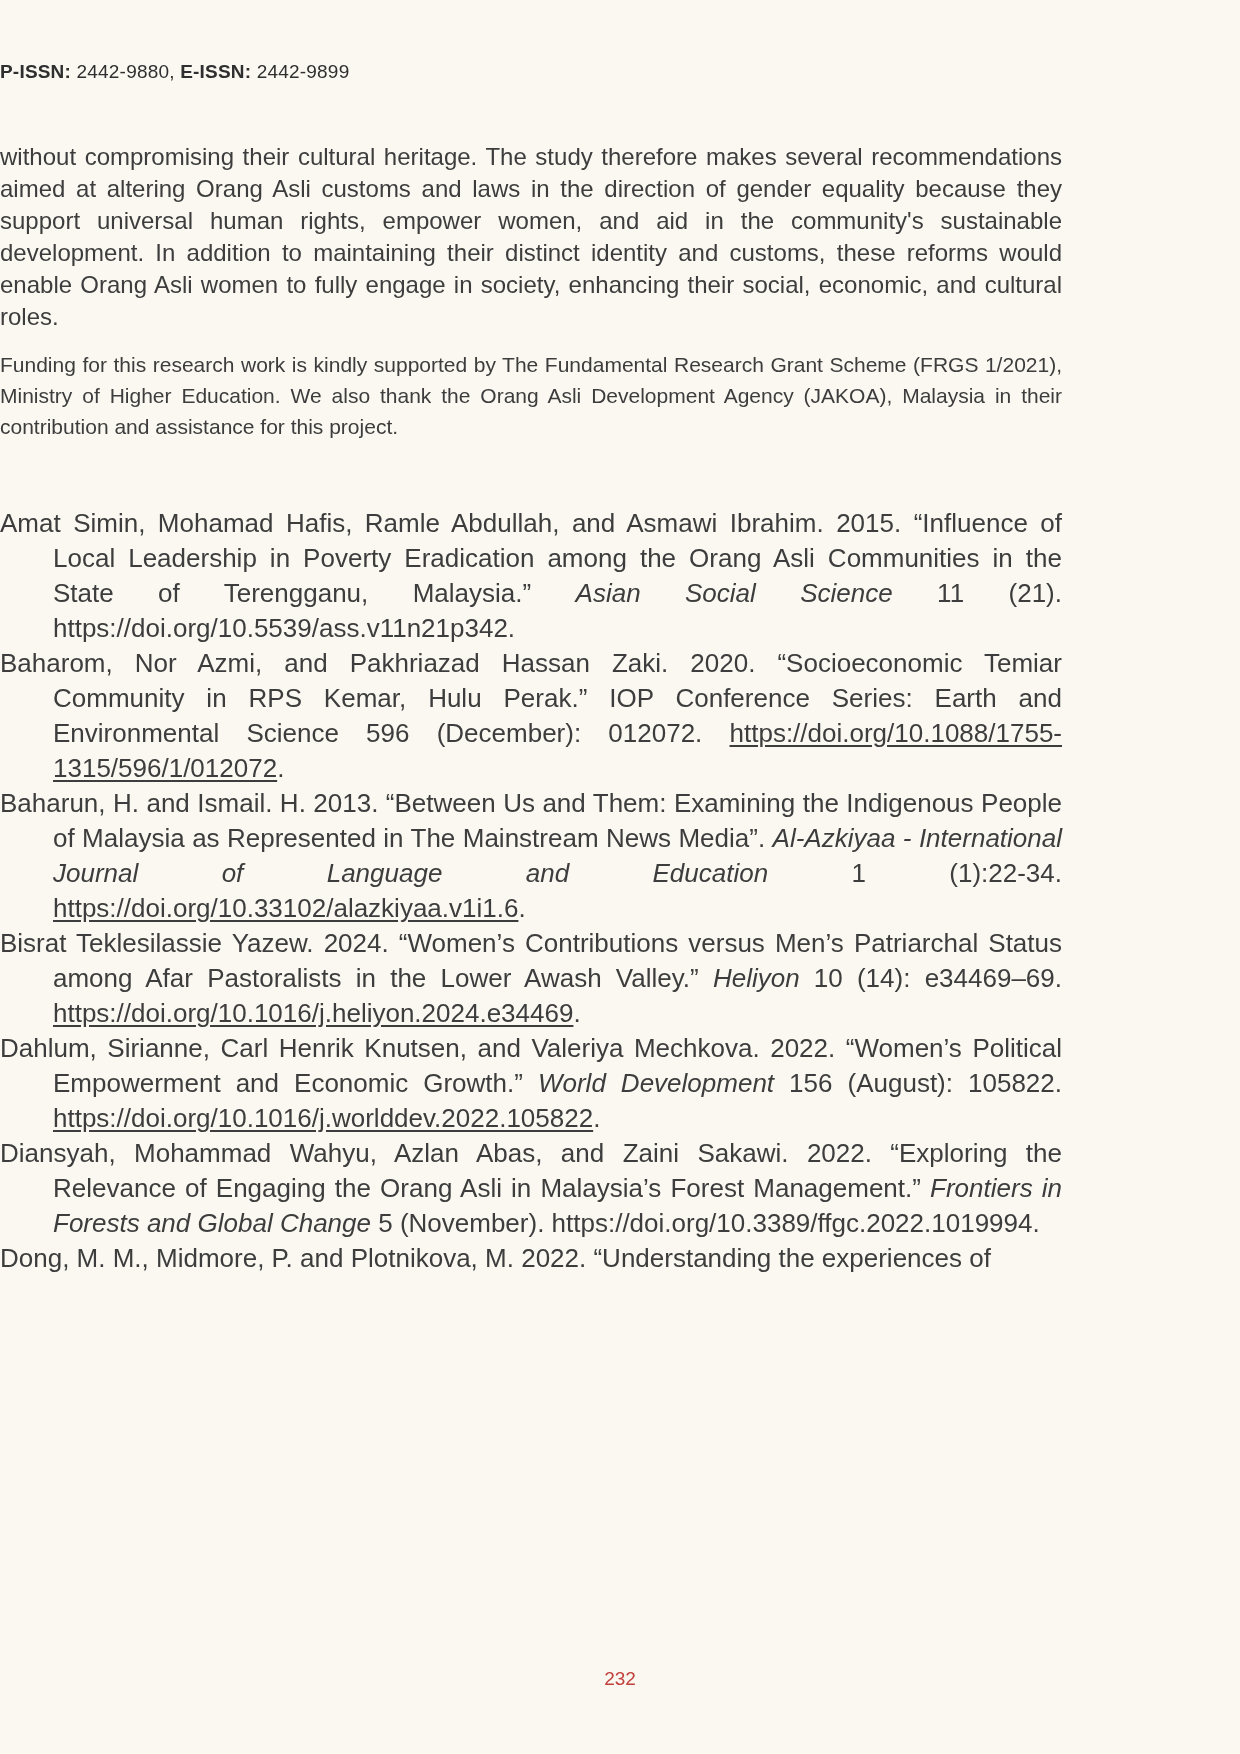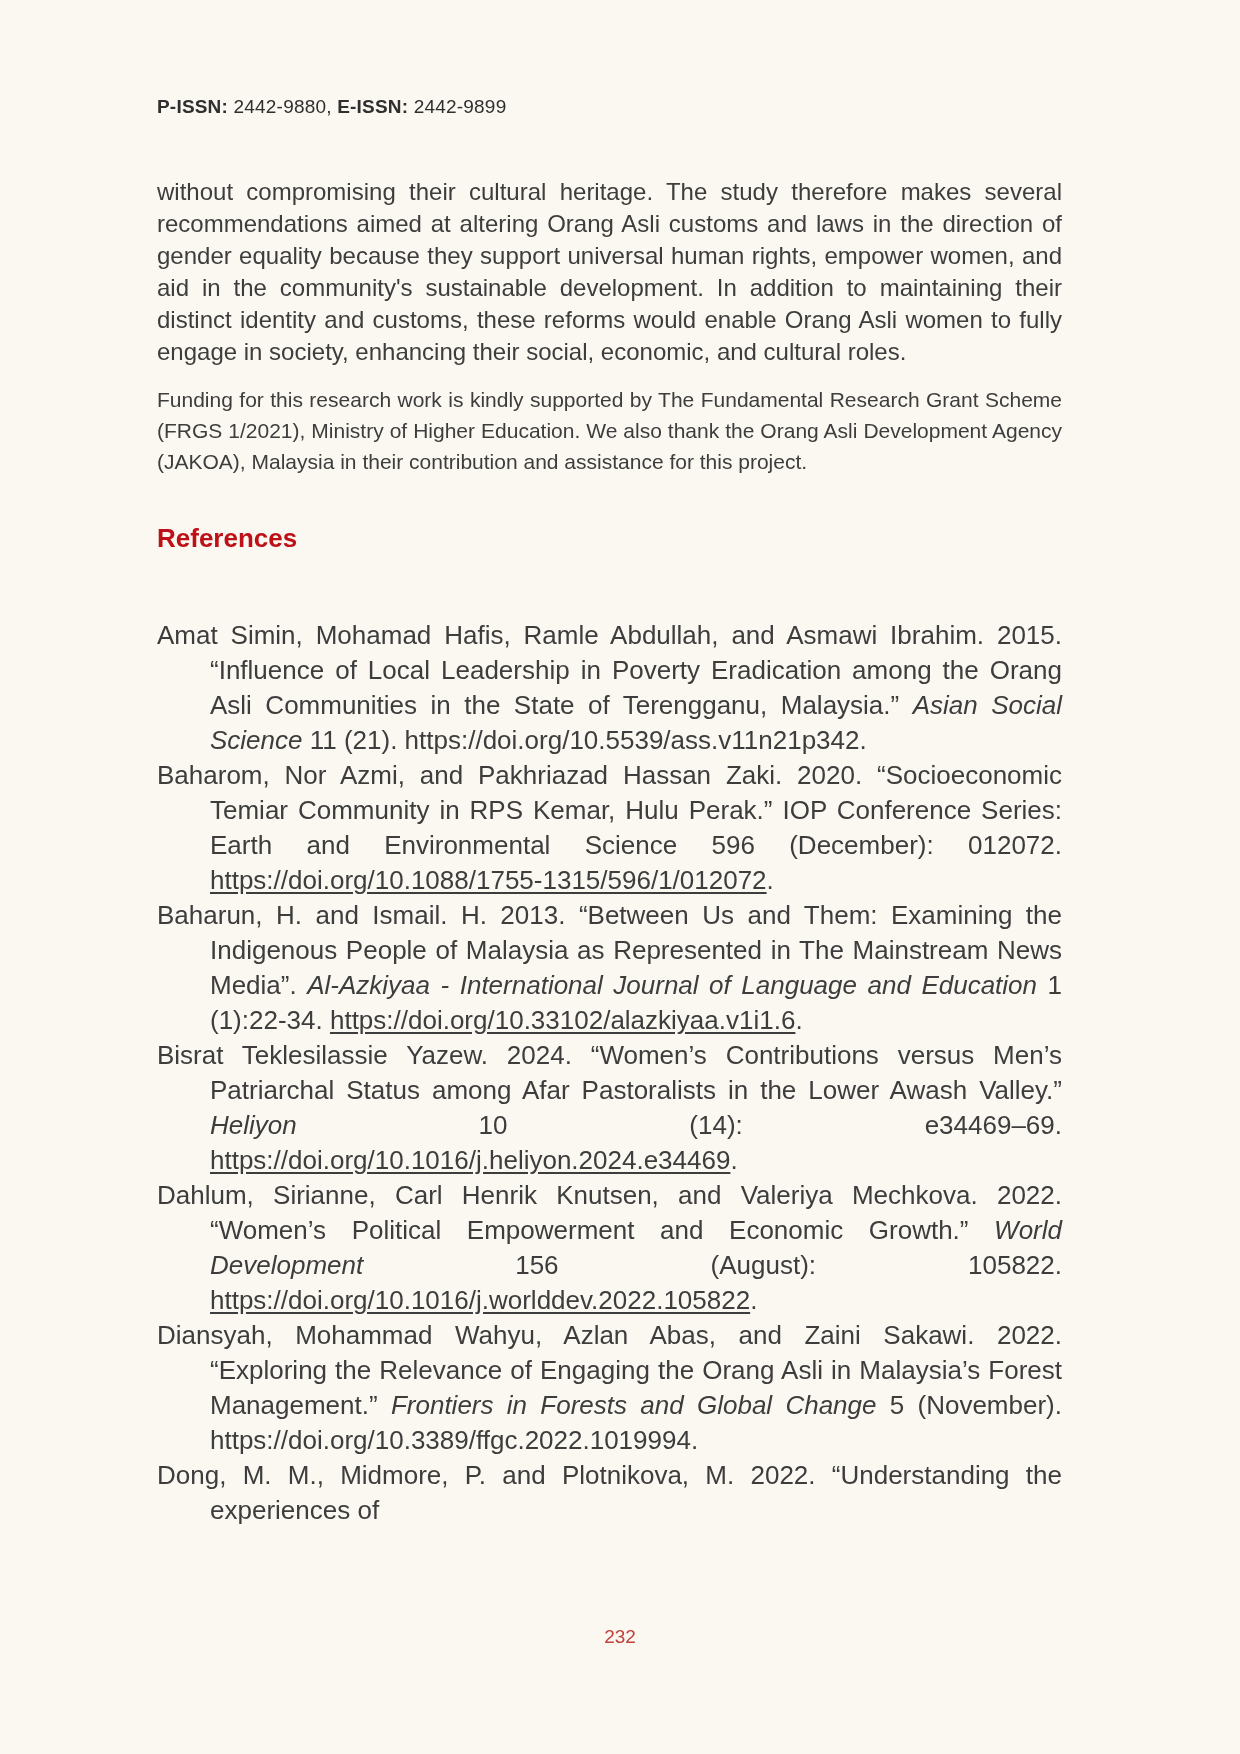--- a/index.html
+++ b/index.html
@@ -7,23 +7,22 @@
     position:relative;
     width:1240px;
     height:1754px;
     background:#FAF8F1;
     font-family:"Liberation Sans","DejaVu Sans",sans-serif;
     color:#3D3D3D;
     box-sizing:border-box;
     overflow:hidden;
   }
   .content{
-    margin-left:157px;
     margin-right:178px;
-    padding-top:96px;
+    padding-top:61px;
   }
   .issn-line{
     font-size:19px;
     color:#2F2F2F;
     letter-spacing:0.2px;
   }
   .issn-line b{font-weight:700;}
   .intro{
     margin:58px 0 0 0;
     font-size:24px;
@@ -58,41 +57,40 @@
     color:inherit;
     text-decoration:underline;
     text-underline-offset:3px;
     cursor:pointer;
     word-break:break-word;
   }
   .page-number{
     position:absolute;
     left:0;
     right:0;
-    top:1626px;
+    top:1668px;
     text-align:center;
     font-size:19px;
     color:#C2403B;
   }
 </style>
 </head>
 <body>
 
 <div class="page">
   <div class="content">
 
     <div class="issn-line">
       <b>P-ISSN:</b><span> 2442-9880, </span><b>E-ISSN:</b><span> 2442-9899</span>
     </div>
 
     <p class="intro">without compromising their cultural heritage. The study therefore makes several recommendations aimed at altering Orang Asli customs and laws in the direction of gender equality because they support universal human rights, empower women, and aid in the community's sustainable development. In addition to maintaining their distinct identity and customs, these reforms would enable Orang Asli women to fully engage in society, enhancing their social, economic, and cultural roles.</p>
 
     <p class="ack-body">Funding for this research work is kindly supported by The Fundamental Research Grant Scheme (FRGS 1/2021), Ministry of Higher Education. We also thank the Orang Asli Development Agency (JAKOA), Malaysia in their contribution and assistance for this project.</p>
 
-    <h2 class="section-heading">References</h2>
 
     <div class="refs" id="refs">
         <p class="ref"><span>Amat Simin, Mohamad Hafis, Ramle Abdullah, and Asmawi Ibrahim. 2015. “Influence of Local Leadership in Poverty Eradication among the Orang Asli Communities in the State of Terengganu, Malaysia.” </span><span class="it">Asian Social Science</span><span> 11 (21). https://doi.org/10.5539/ass.v11n21p342.</span></p>
         <p class="ref"><span>Baharom, Nor Azmi, and Pakhriazad Hassan Zaki. 2020. “Socioeconomic Temiar Community in RPS Kemar, Hulu Perak.” IOP Conference Series: Earth and Environmental Science 596 (December): 012072. </span><a class="ref-link" href="#">https://doi.org/10.1088/1755-1315/596/1/012072</a><span>.</span></p>
         <p class="ref"><span>Baharun, H. and Ismail. H. 2013. “Between Us and Them: Examining the Indigenous People of Malaysia as Represented in The Mainstream News Media”. </span><span class="it">Al-Azkiyaa - International Journal of Language and Education</span><span> 1 (1):22-34. </span><a class="ref-link" href="#">https://doi.org/10.33102/alazkiyaa.v1i1.6</a><span>.</span></p>
         <p class="ref"><span>Bisrat Teklesilassie Yazew. 2024. “Women’s Contributions versus Men’s Patriarchal Status among Afar Pastoralists in the Lower Awash Valley.” </span><span class="it">Heliyon</span><span> 10 (14): e34469–69. </span><a class="ref-link" href="#">https://doi.org/10.1016/j.heliyon.2024.e34469</a><span>.</span></p>
         <p class="ref"><span>Dahlum, Sirianne, Carl Henrik Knutsen, and Valeriya Mechkova. 2022. “Women’s Political Empowerment and Economic Growth.” </span><span class="it">World Development</span><span> 156 (August): 105822. </span><a class="ref-link" href="#">https://doi.org/10.1016/j.worlddev.2022.105822</a><span>.</span></p>
         <p class="ref"><span>Diansyah, Mohammad Wahyu, Azlan Abas, and Zaini Sakawi. 2022. “Exploring the Relevance of Engaging the Orang Asli in Malaysia’s Forest Management.” </span><span class="it">Frontiers in Forests and Global Change</span><span> 5 (November). https://doi.org/10.3389/ffgc.2022.1019994.</span></p>
         <p class="ref"><span>Dong, M. M., Midmore, P. and Plotnikova, M. 2022. “Understanding the experiences of</span></p>
       </div>

